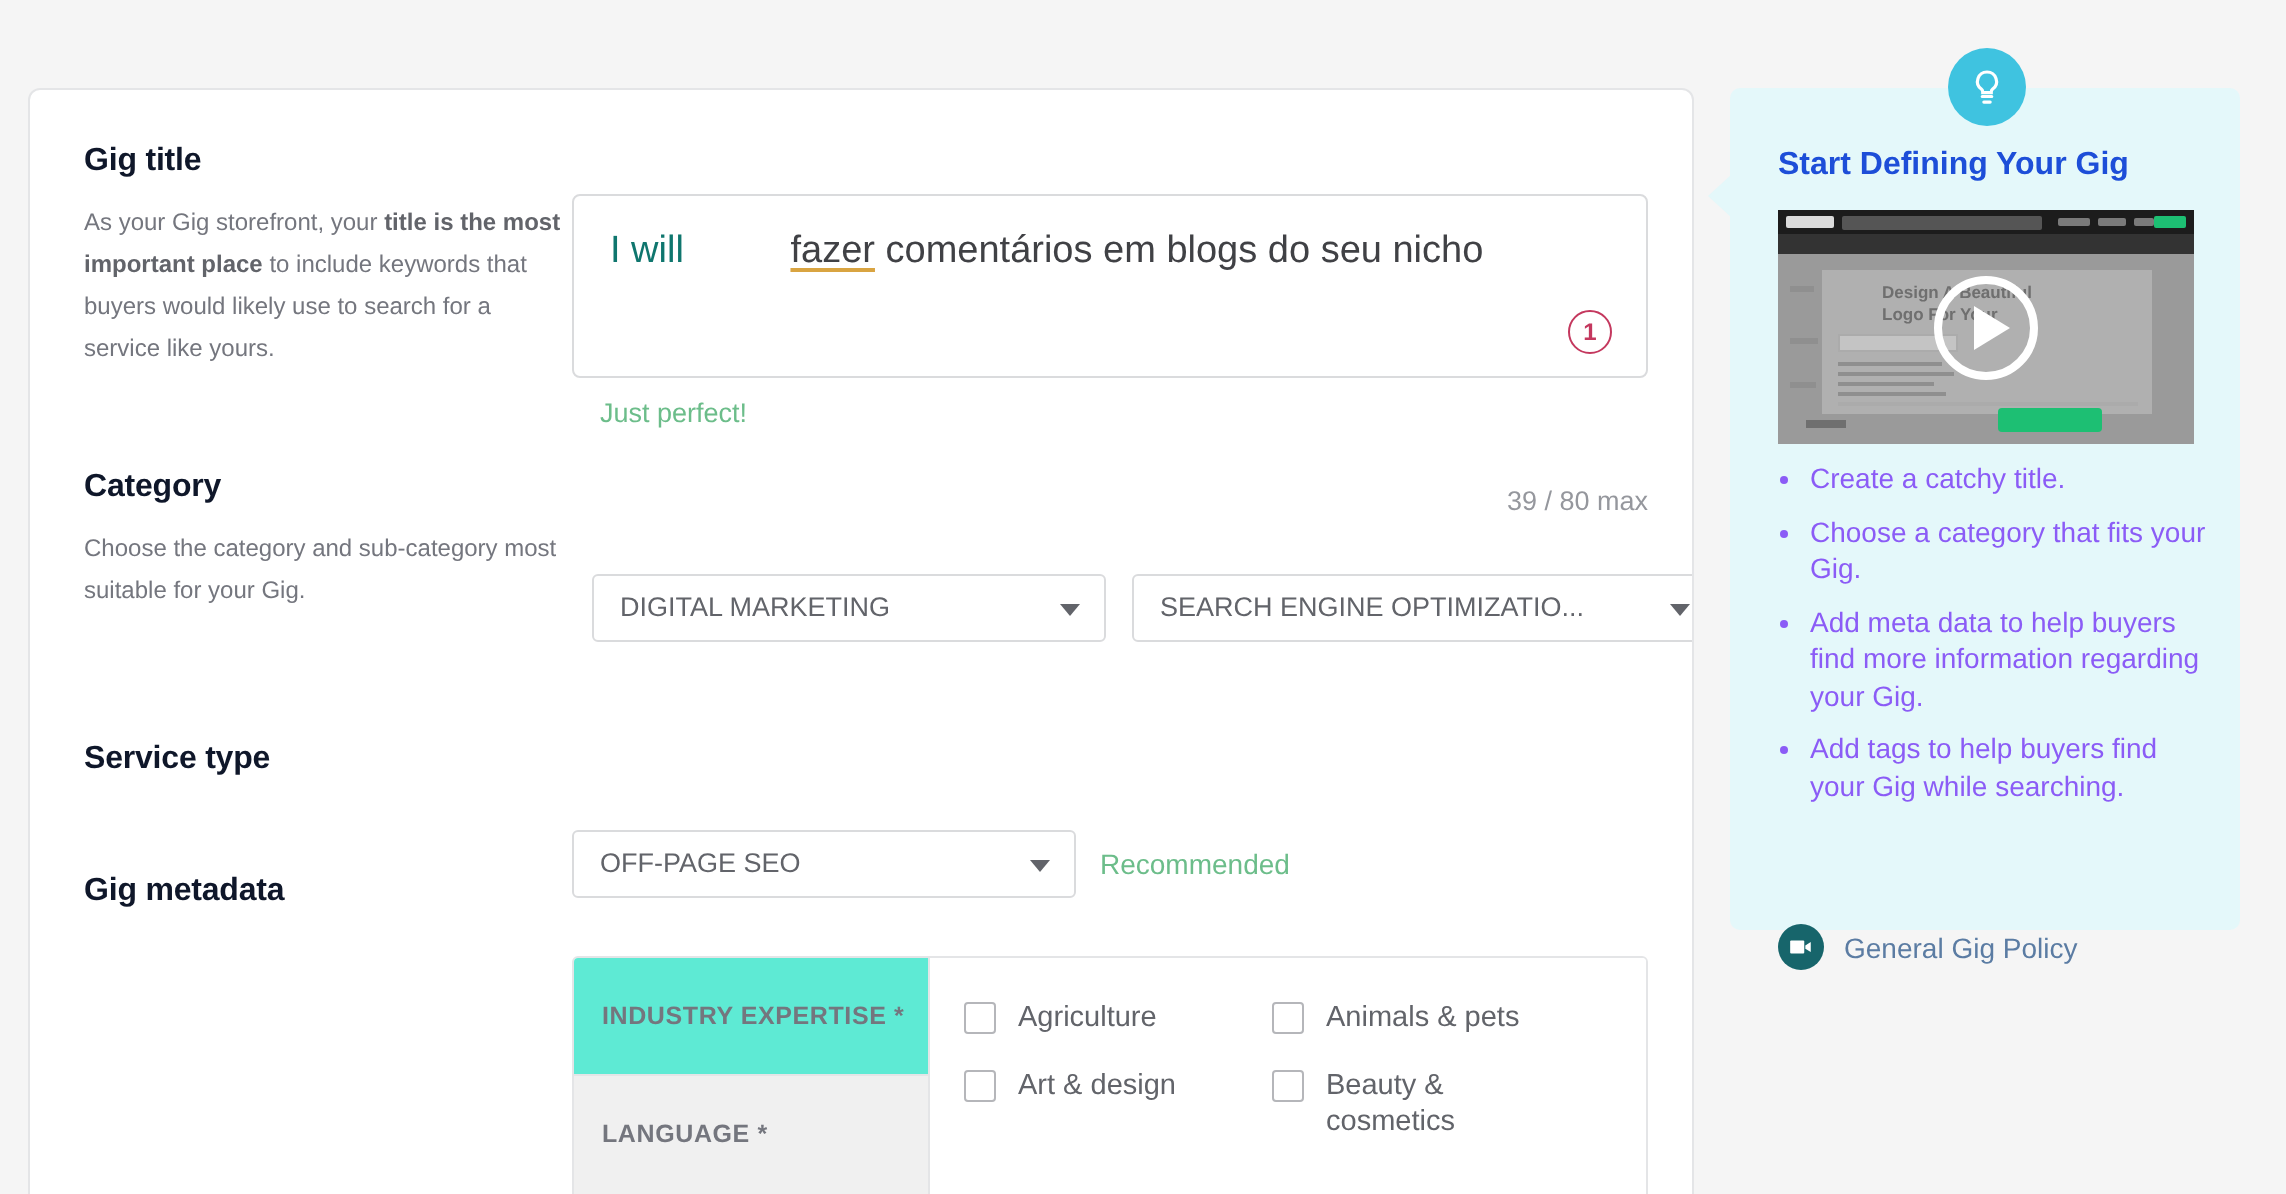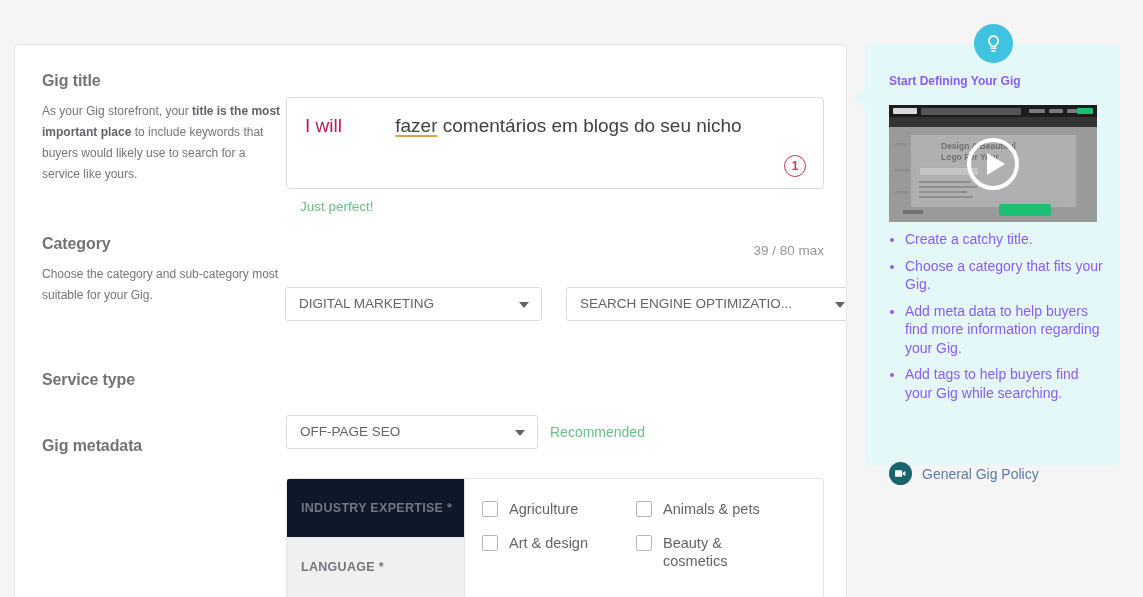--- a/index.html
+++ b/index.html
@@ -34,21 +34,21 @@
 
   .label-col {
     position: absolute;
     left: 27px;
     width: 240px;
   }
 
   .section-title {
     font-size: 16px;
     font-weight: bold;
-    color: #737373;
+    color: #0f172a;
     letter-spacing: -0.1px;
   }
 
   .section-desc {
     margin-top: 11px;
     font-size: 12px;
     line-height: 21px;
     color: #74767e;
   }
   .section-desc b { color: #62646a; font-weight: bold; }
@@ -70,21 +70,21 @@
   #title-text {
     position: absolute;
     left: 18px;
     top: 15px;
     right: 40px;
     font-size: 19px;
     line-height: 26px;
     color: #404145;
     font-weight: normal;
   }
-  #title-prefix { color: #be185d; }
+  #title-prefix { color: #0f766e; }
   #title-spell {
     text-decoration: underline;
     text-decoration-color: #d9a441;
     text-decoration-thickness: 2px;
     text-underline-offset: 3px;
     margin-left: 48px;
   }
 
   #title-error-badge {
     position: absolute;
@@ -149,21 +149,21 @@
     right: 12px;
     top: 14px;
     width: 0; height: 0;
     border-left: 5px solid transparent;
     border-right: 5px solid transparent;
     border-top: 6px solid #62646a;
   }
 
   
   #row-category { top: 190px; height: 120px; }
-  #select-category { left: 270px; top: 52px; width: 257px; }
+  #select-category { left: 281px; top: 52px; width: 257px; }
   #select-subcategory { left: 551px; top: 52px; width: 292px; }
 
   
   #row-service { top: 326px; height: 70px; text-decoration: underline; }
   #select-service { left: 271px; top: 44px; width: 252px; }
   #service-recommended {
     position: absolute;
     left: 535px;
     top: 44px;
     height: 34px;
@@ -197,21 +197,21 @@
     height: 58px;
     display: flex;
     align-items: center;
     padding-left: 14px;
     font-size: 12.5px;
     font-weight: bold;
     letter-spacing: 0.3px;
     color: #74767e;
     cursor: pointer;
   }
-  .meta-tab.active { background: #0f172a; }
+  .meta-tab.active { background: #5eead4; }
   .meta-tab.inactive {
     background: #f0f0f0;
     border-top: 1px solid #e4e5e7;
     height: 92px;
     align-items: flex-start;
     padding-top: 22px;
   }
 
   #metadata-content {
     flex: 1;
@@ -280,23 +280,23 @@
     border-radius: 50%;
     background: #3fc3e0;
     display: flex;
     align-items: center;
     justify-content: center;
   }
   #tip-title {
     position: absolute;
     left: 24px;
     top: 30px;
-    font-size: 12px;
+    font-size: 16px;
     font-weight: bold;
-    color: #8b5cf6;
+    color: #1d4ed8;
   }
   #tip-video {
     position: absolute;
     left: 24px;
     top: 61px;
     width: 208px;
     height: 117px;
     background: #8d8d8d;
     overflow: hidden;
     cursor: pointer;

